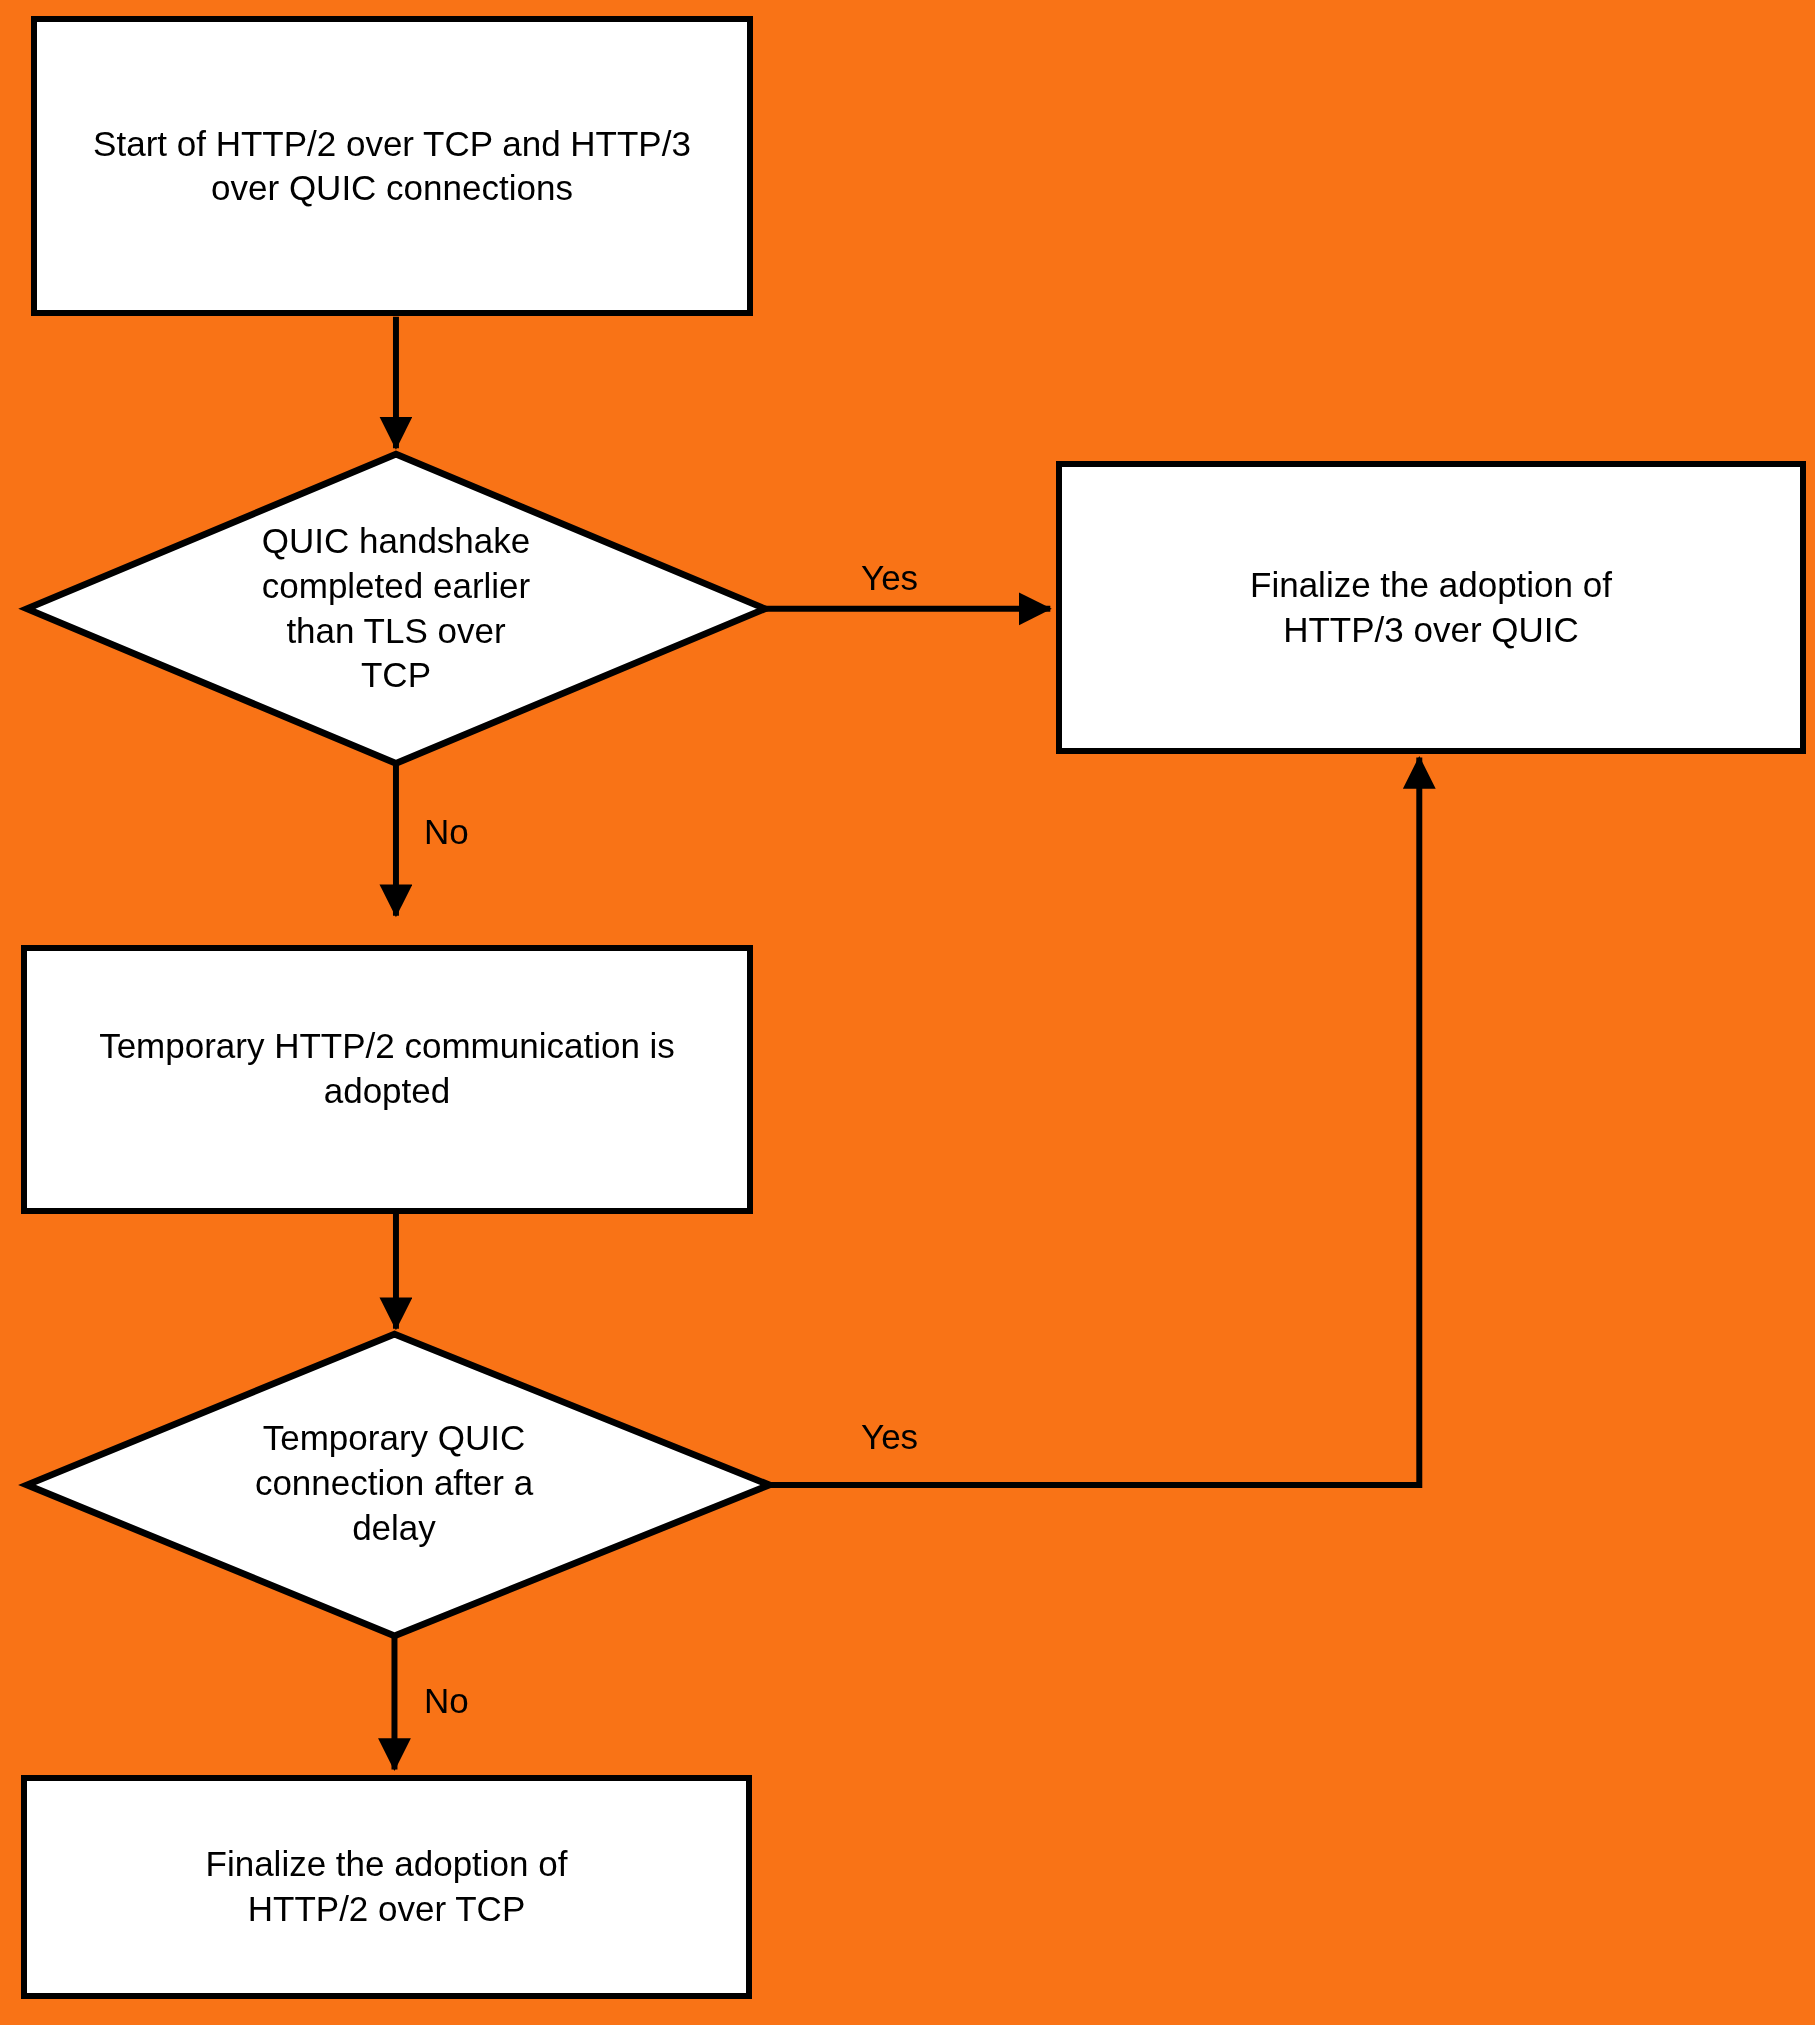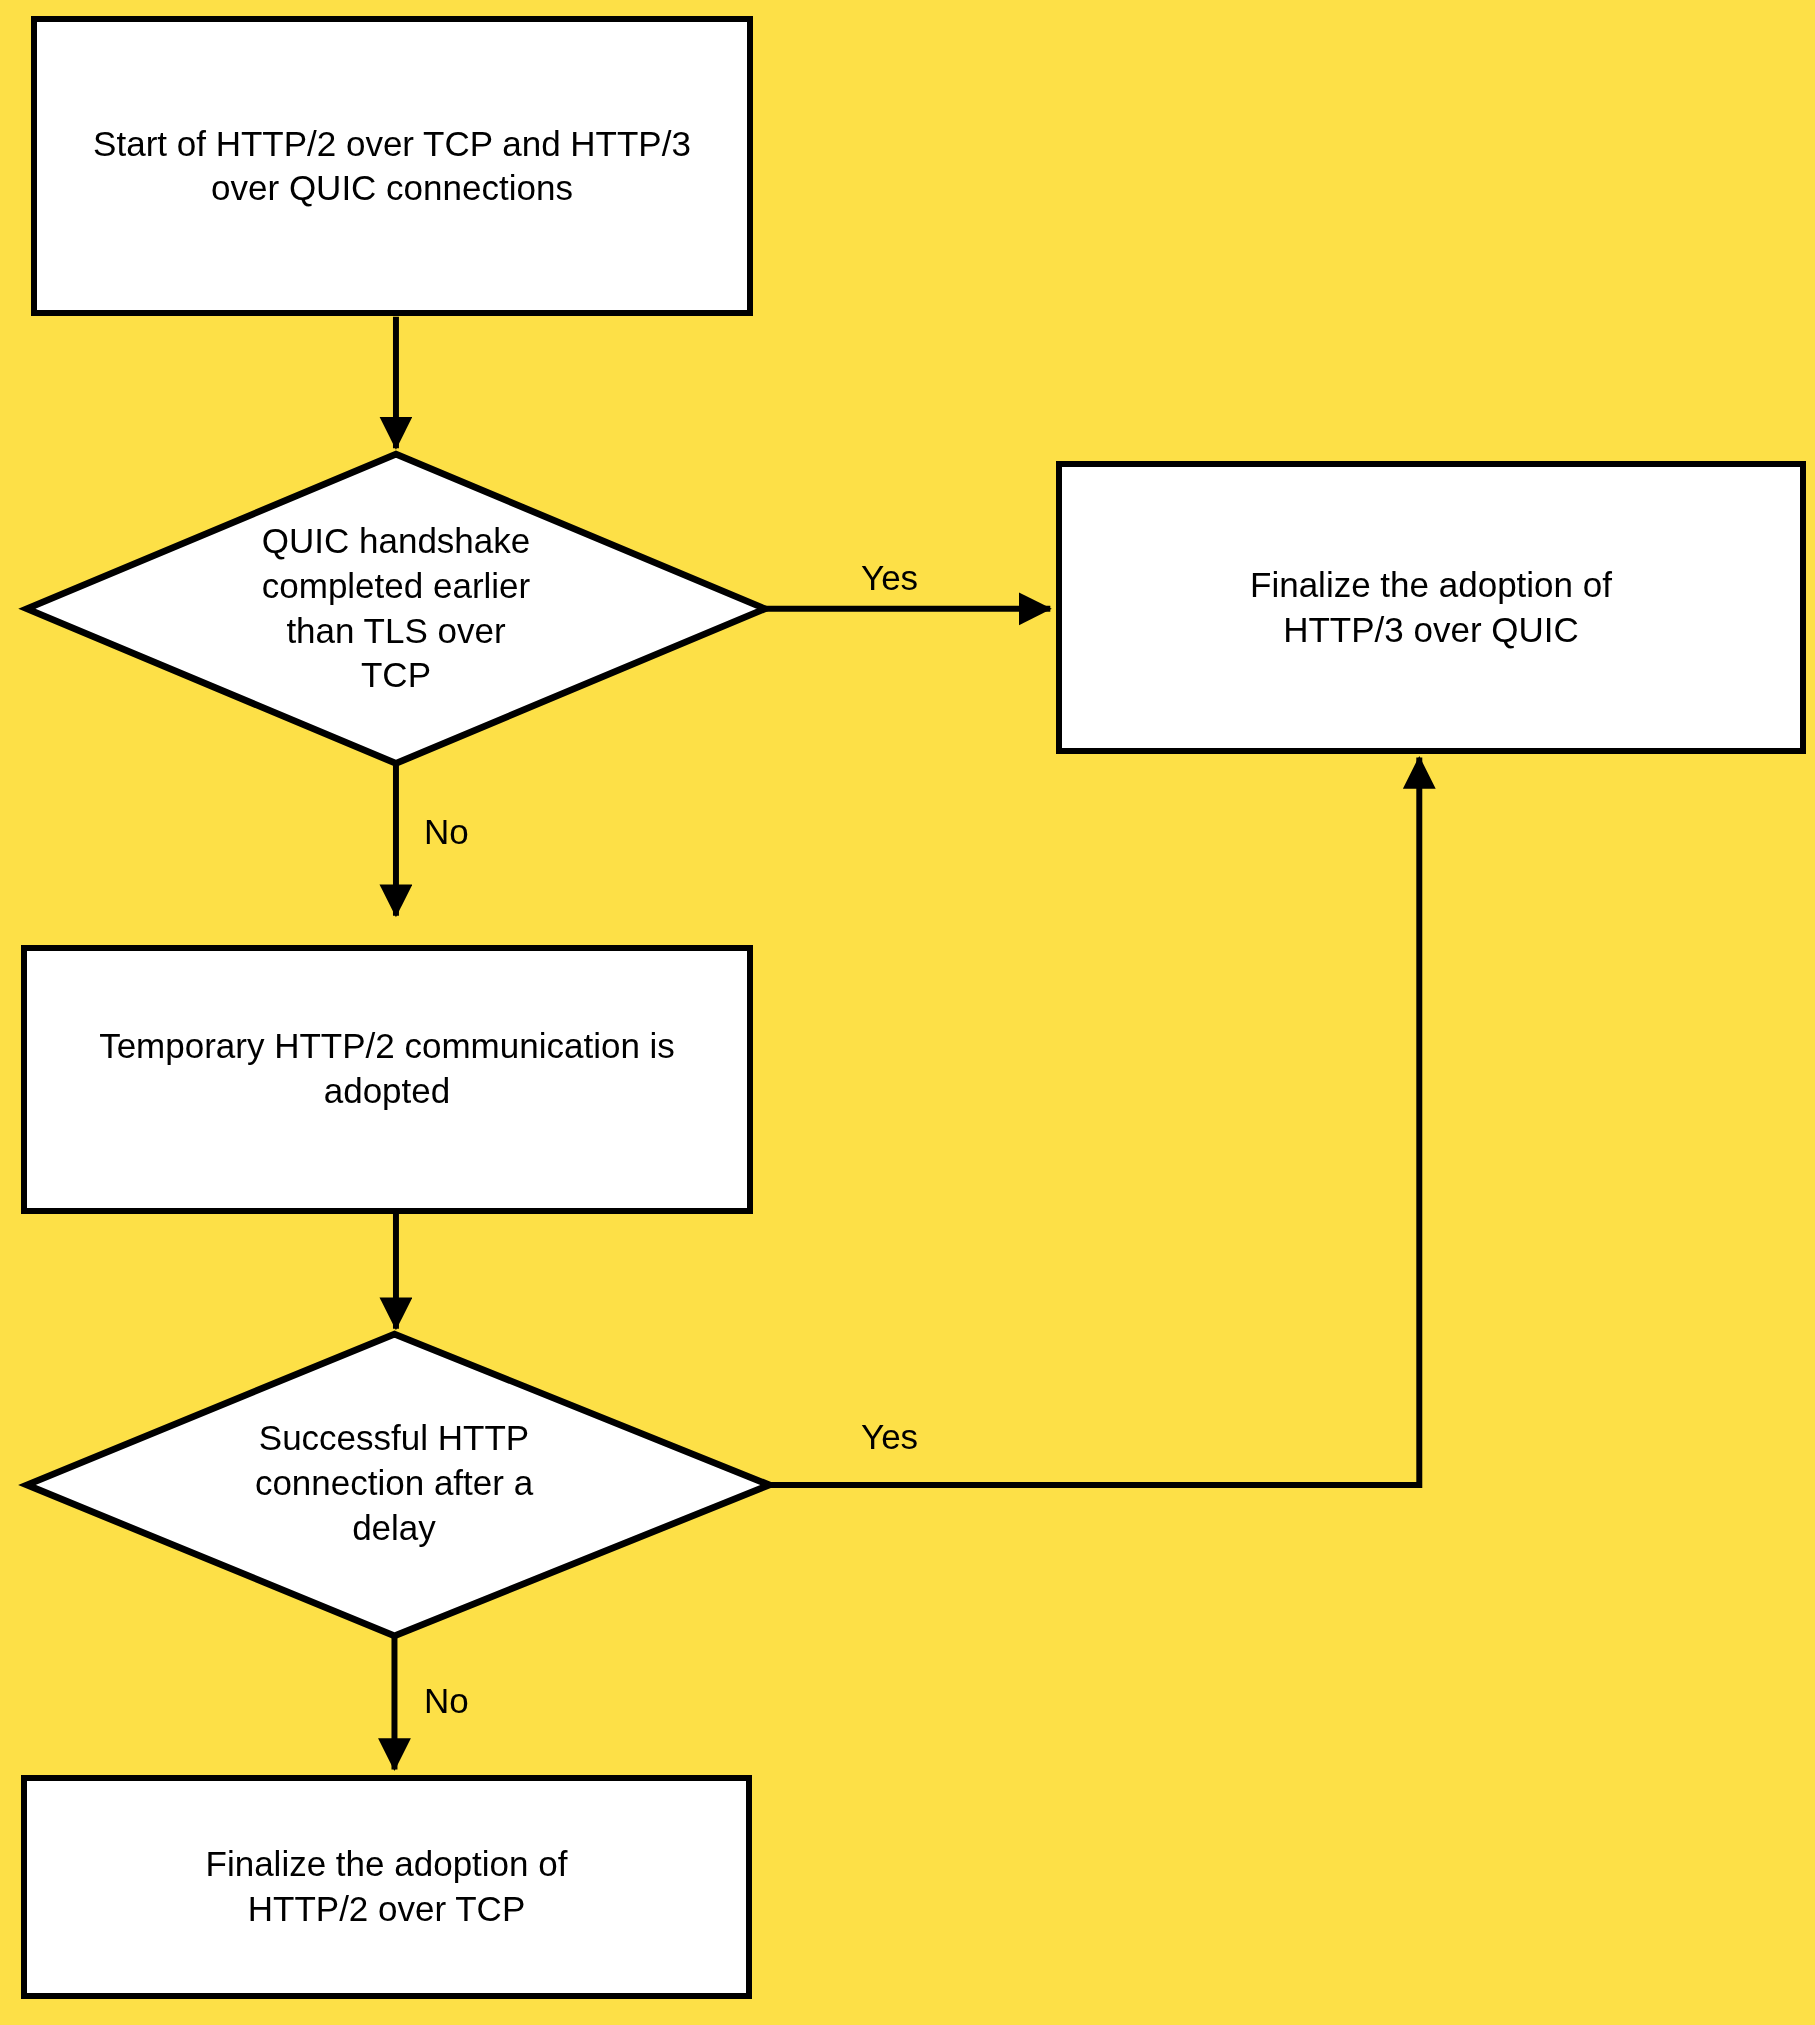--- a/index.html
+++ b/index.html
@@ -4,21 +4,21 @@
 <style>
   html, body {
     margin: 0;
     padding: 0;
     background: #ffffff;
   }
   .canvas {
     position: relative;
     width: 1816px;
     height: 2025px;
-    background: #fde047;
+    background: #f97316;
     font-family: "Liberation Sans", "DejaVu Sans", sans-serif;
     color: #000000;
     overflow: hidden;
   }
   .layer {
     position: absolute;
     left: 0;
     top: 0;
     width: 1816px;
     height: 2025px;
@@ -102,21 +102,21 @@
   <div class="node box" style="left:21px; top:1775px; width:731px; height:224px;">
     <div class="label">Finalize the adoption of
 HTTP/2 over TCP</div>
   </div>
 
   <div class="label diamond-label" style="left:396px; top:609px;">QUIC handshake
 completed earlier
 than TLS over
 TCP</div>
 
-  <div class="label diamond-label" style="left:394px; top:1483px;">Successful HTTP
+  <div class="label diamond-label" style="left:394px; top:1483px;">Temporary QUIC
 connection after a
 delay</div>
 
   <div class="edge-label" style="left:861px; top:559px;">Yes</div>
 
   <div class="edge-label" style="left:424px; top:813px;">No</div>
 
   <div class="edge-label" style="left:861px; top:1418px;">Yes</div>
 
   <div class="edge-label" style="left:424px; top:1682px;">No</div>

